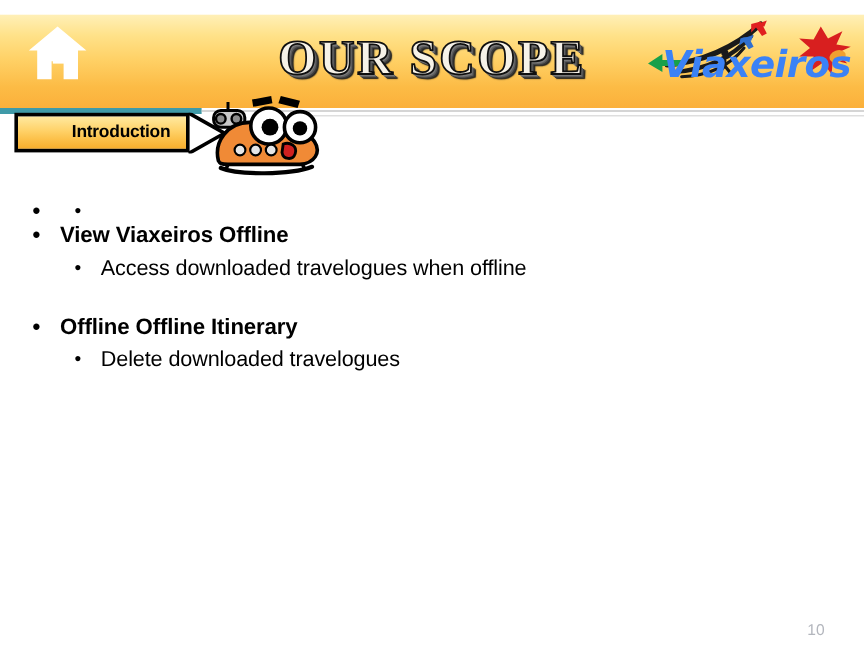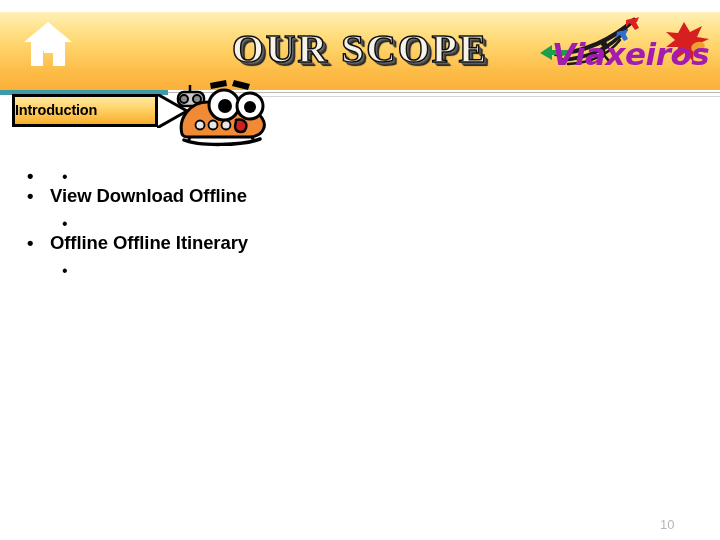--- a/index.html
+++ b/index.html
@@ -102,21 +102,21 @@
     height: 72px;
   }
   .logo-text {
     position: absolute;
     left: 14px;
     top: 22px;
     font-family: "DejaVu Sans", sans-serif;
     font-size: 31px;
     font-weight: bold;
     font-style: italic;
-    color: #a21caf;
+    color: #3b82f6;
     letter-spacing: -0.5px;
   }
 
   
   .intro-tab {
     position: absolute;
     left: 12px;
     top: 82px;
     width: 146px;
     height: 33px;
@@ -128,21 +128,21 @@
        #f8ae2c 100%);
     box-sizing: border-box;
   }
   .intro-tab-label {
     position: absolute;
     left: 0;
     top: 0;
     width: 127px;
     height: 27px;
     line-height: 27px;
-    text-align: left;
+    text-align: right;
     font-family: "Liberation Sans", sans-serif;
     font-size: 14.5px;
     font-weight: bold;
     color: #000000;
     letter-spacing: -0.2px;
   }
   .tab-arrow {
     position: absolute;
     left: 157px;
     top: 82px;
@@ -198,21 +198,21 @@
     top: 0;
     font-size: 16px;
   }
 
   
   .page-num {
     position: absolute;
     left: 660px;
     top: 505px;
     width: 40px;
-    text-align: left;
+    text-align: center;
     font-size: 13px;
     color: #b3b6bd;
   }
 </style>
 </head>
 <body>
 
 <div id="slide">
 
   <div class="header-band"></div>
@@ -312,34 +312,36 @@
         <span class="bul">•</span>
       </div>
       <div class="lvl2">
         <span class="bul">•</span>
       </div>
     </div>
 
     <div class="grp">
       <div class="lvl1">
         <span class="bul">•</span>
-        <span>View Download Offline</span>
+        <span>View Viaxeiros Offline</span>
       </div>
       <div class="lvl2">
         <span class="bul">•</span>
+        <span>Access downloaded travelogues when offline</span>
       </div>
     </div>
 
     <div class="grp">
       <div class="lvl1">
         <span class="bul">•</span>
         <span>Offline Offline Itinerary</span>
       </div>
       <div class="lvl2">
         <span class="bul">•</span>
+        <span>Delete downloaded travelogues</span>
       </div>
     </div>
 
   </div>
 
   <div class="page-num">10</div>
 
 </div>
 
 </body></html>

